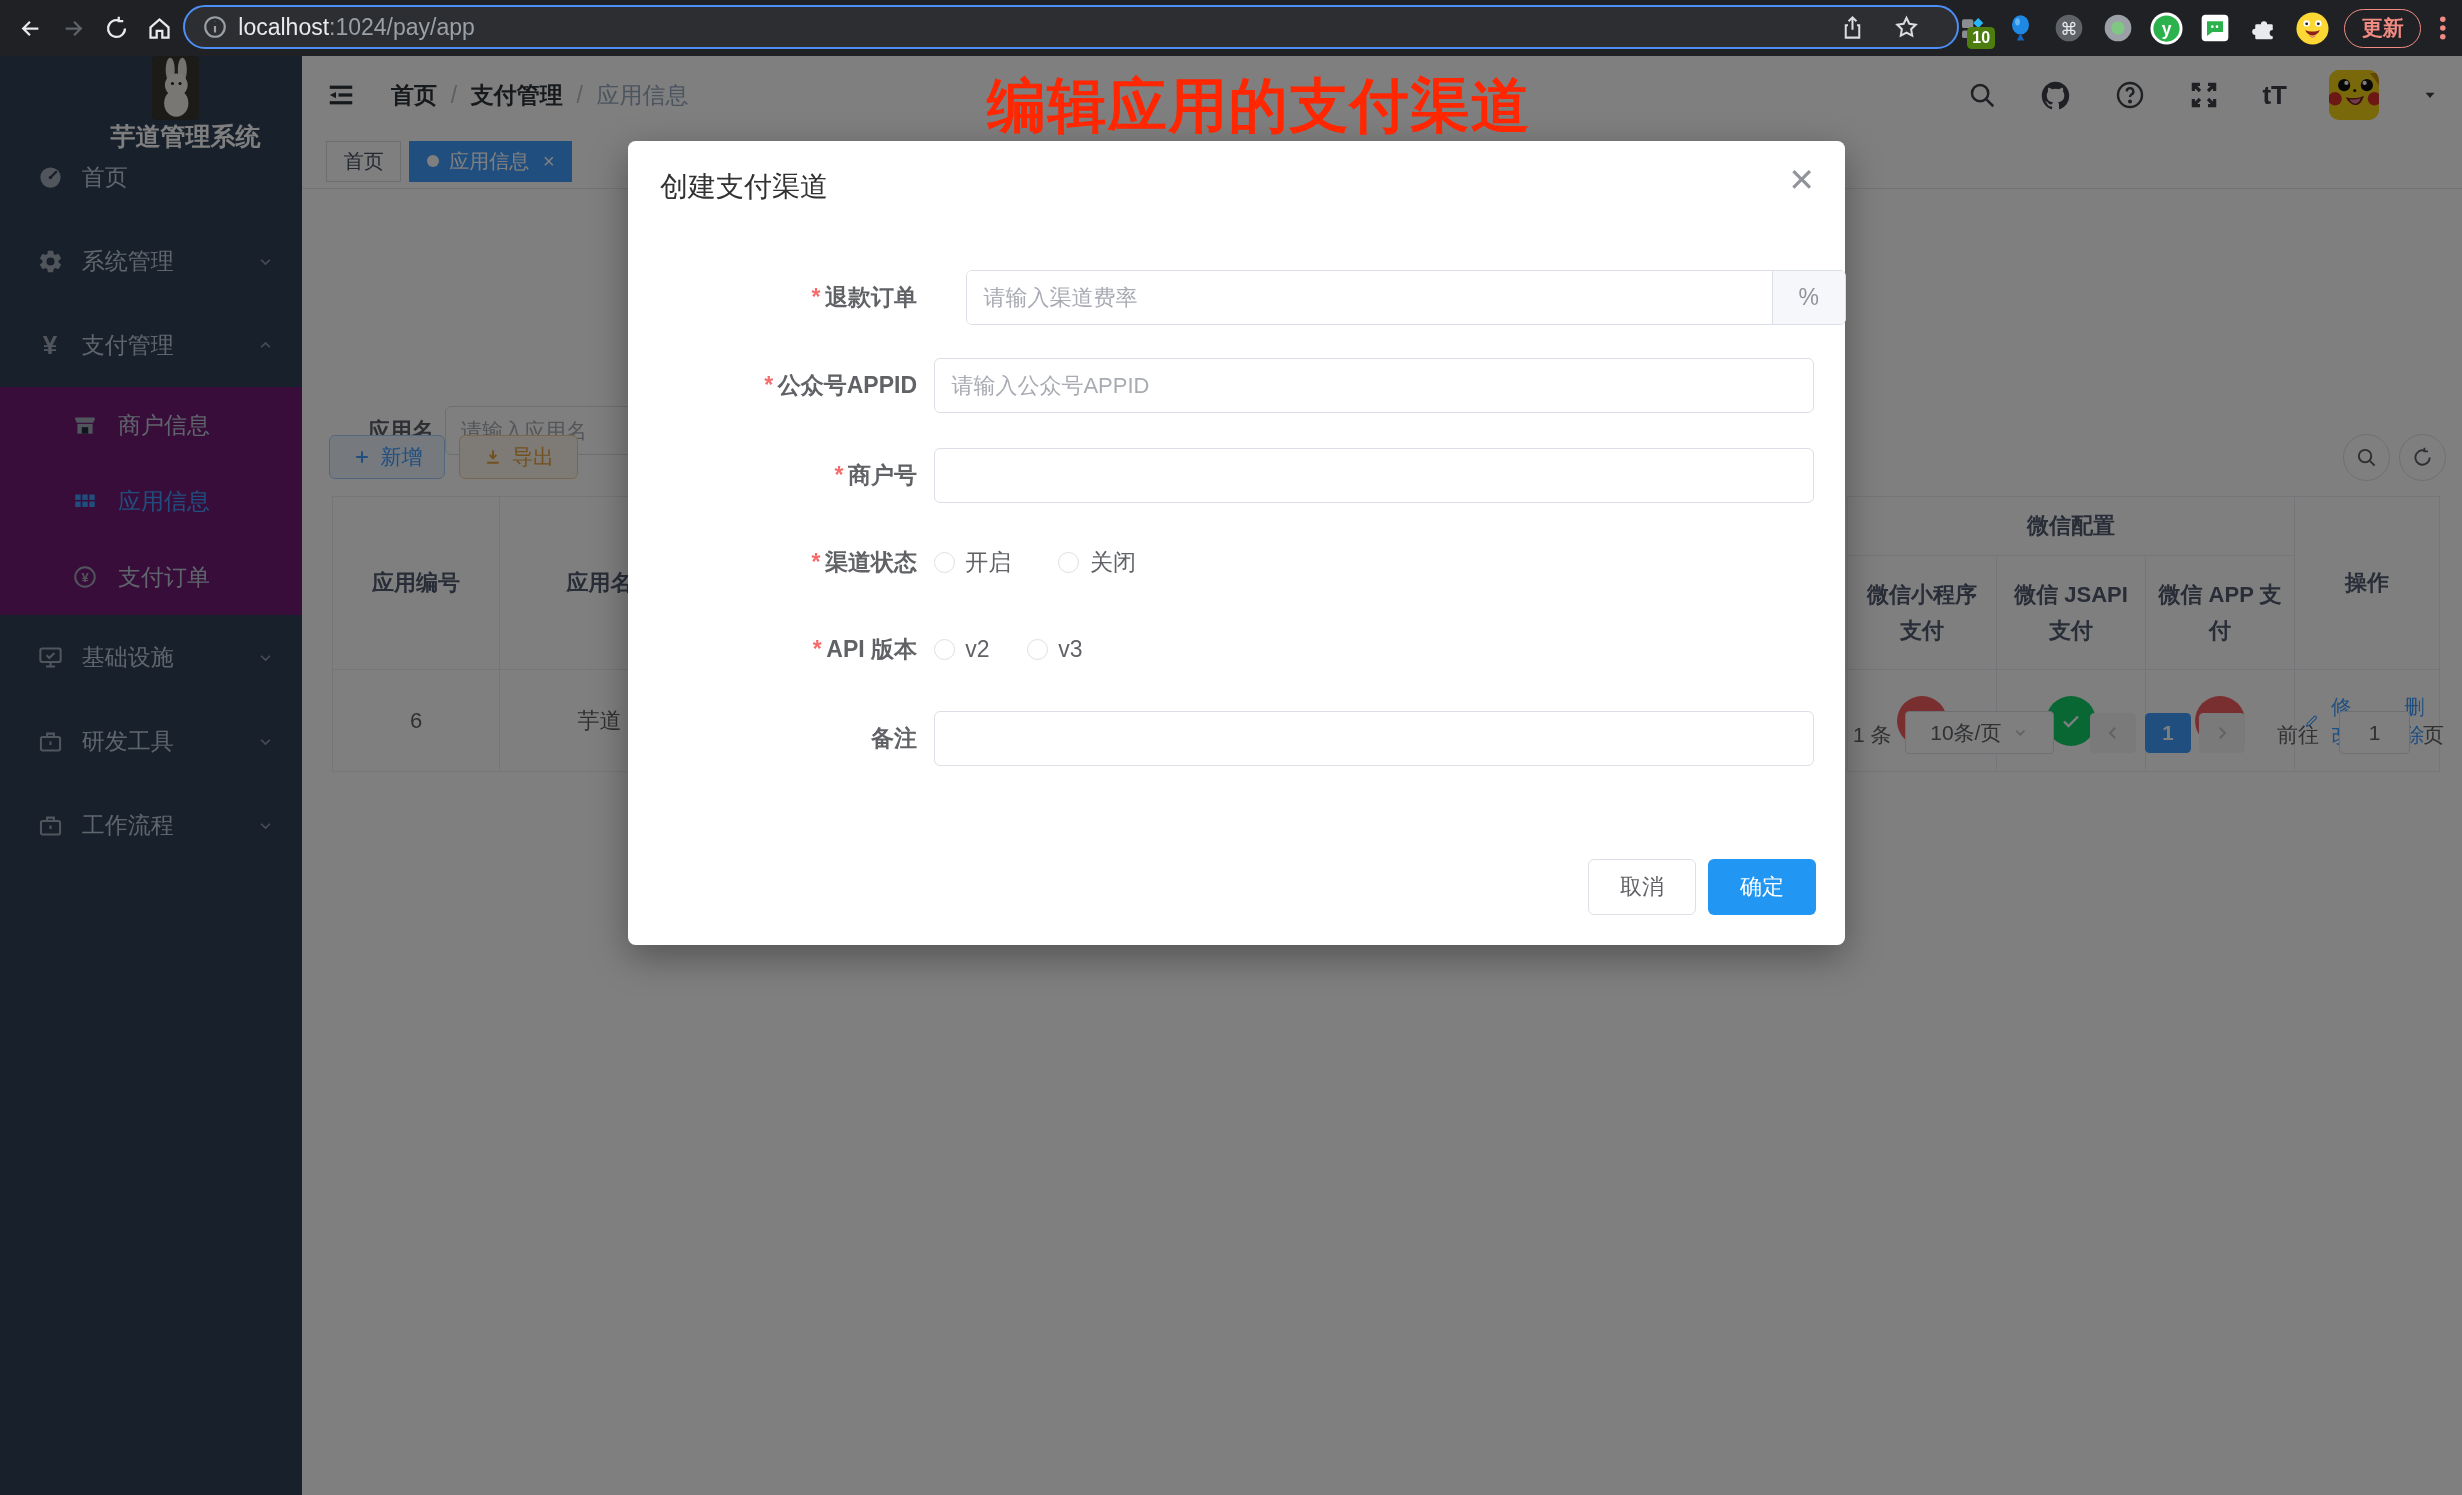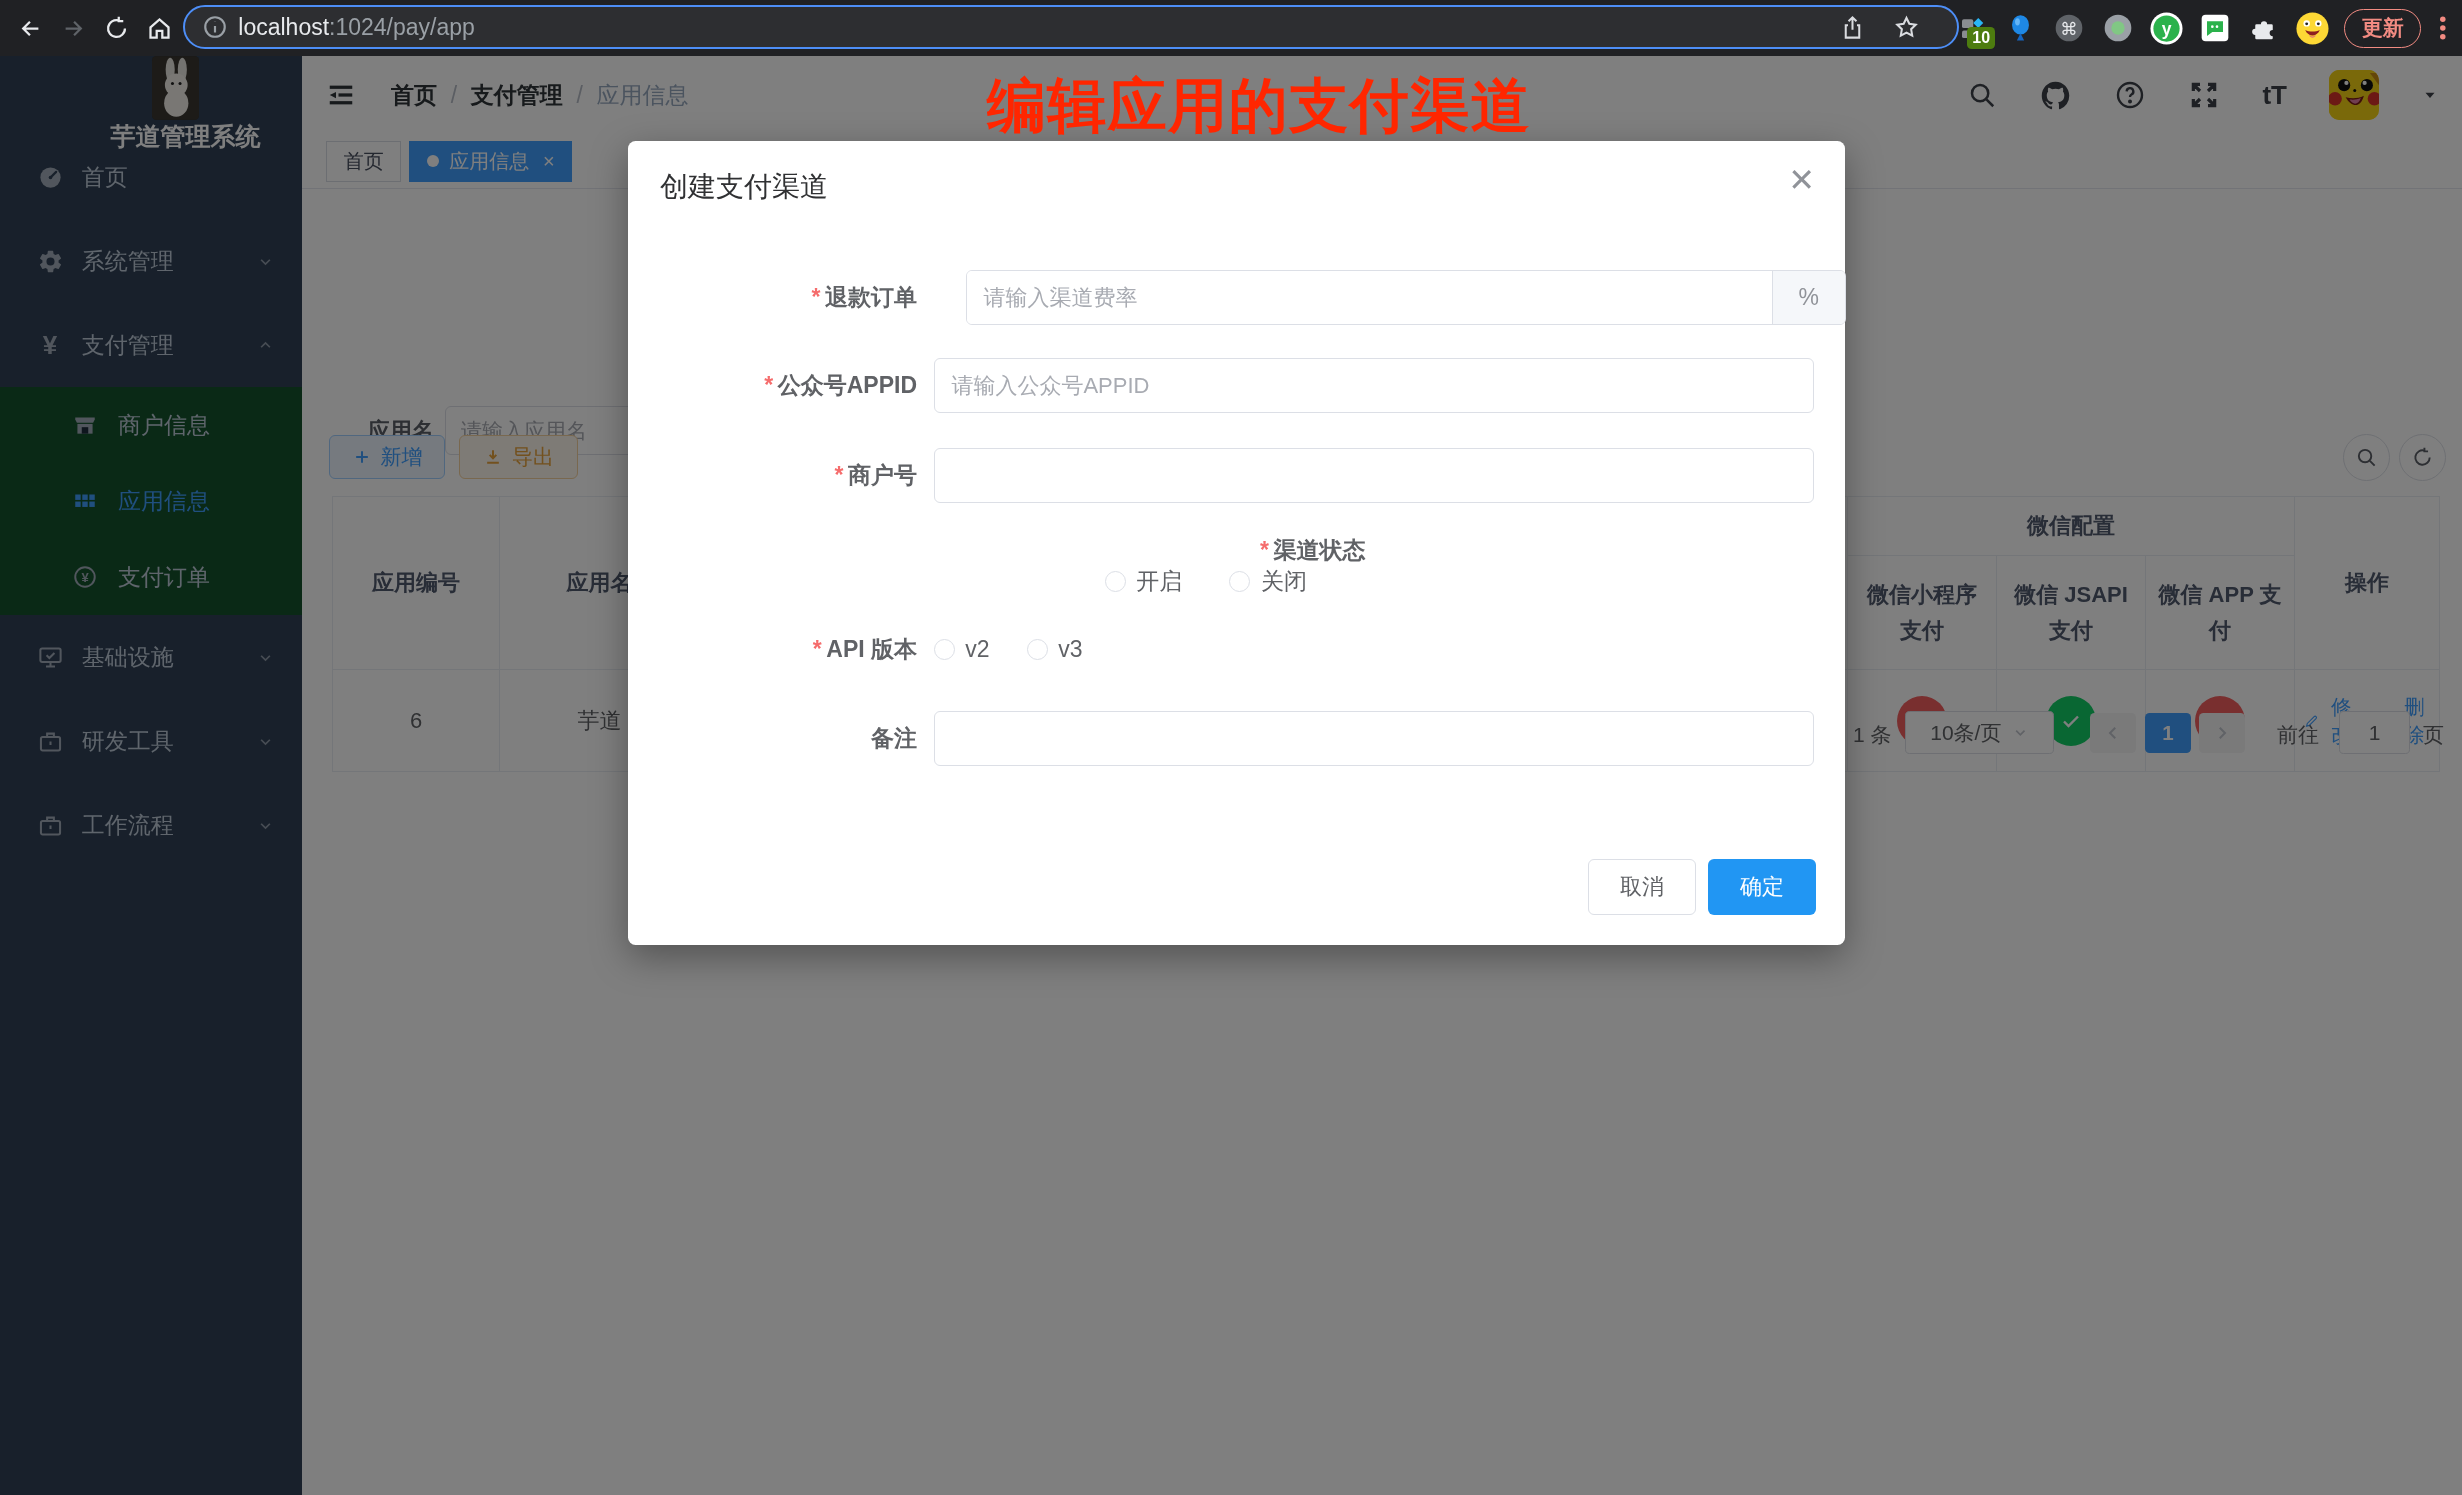--- a/index.html
+++ b/index.html
@@ -23,21 +23,21 @@
 
   
   .sidebar{position:absolute;left:0;top:56px;width:302px;height:1439px;background:#304156;z-index:1;}
   .logo-row{display:flex;align-items:center;height:79px;padding-left:49px;flex-direction:column;}
   .logo-img{width:47px;height:64px;border-radius:4.6px;background:#2a2f3a;overflow:hidden;flex:0 0 auto;}
   .logo-title{color:#fff;font-size:25px;font-weight:700;margin-left:20px;white-space:nowrap;}
   .menu-item{height:84px;display:flex;align-items:center;color:#bfcbd9;font-size:23px;position:relative;}
   .menu-item .mi-ico{width:30px;margin-left:35px;color:#a3adba;display:flex;justify-content:center;}
   .menu-item .mi-label{margin-left:16.7px;}
   .menu-item .chev{position:absolute;right:26px;color:#8e99a8;}
-  .submenu{background:#14532d;}
+  .submenu{background:#701a75;}
   .sub-item{height:76px;display:flex;align-items:center;color:#bfcbd9;font-size:23px;}
   .sub-item .mi-ico{width:30px;margin-left:70px;color:#a3adba;display:flex;justify-content:center;}
   .sub-item .mi-label{margin-left:18px;}
   .sub-item.active{color:#409eff;}
   .sub-item.active .mi-ico{color:#409eff;}
 
   
   .main{position:absolute;left:302px;top:56px;width:2160px;height:1439px;background:#fff;z-index:1;}
   .navbar{position:absolute;left:0;top:0;width:100%;height:78px;background:#fff;display:flex;align-items:center;}
   .hamburger{margin-left:24px;color:#2f3438;}
@@ -590,21 +590,21 @@
         </div>
     </div>
 
     <div class="form-row" style="top:307px;height:55px;">
       <div class="f-label"><span class="f-star">*</span><span>商户号</span></div>
       <div class="f-ctrl">
           <input class="f-input" style="">
         </div>
     </div>
 
-    <div class="form-row" style="top:394px;height:55px;flex-direction:column;">
+    <div class="form-row" style="top:394px;height:55px;">
       <div class="f-label"><span class="f-star">*</span><span>渠道状态</span></div>
       <div class="f-ctrl">
         <span class="radio-opt">
             <span class="radio-dot"></span>
             <span class="radio-lab">开启</span>
           </span>
         <span class="radio-opt">
             <span class="radio-dot"></span>
             <span class="radio-lab">关闭</span>
           </span>

